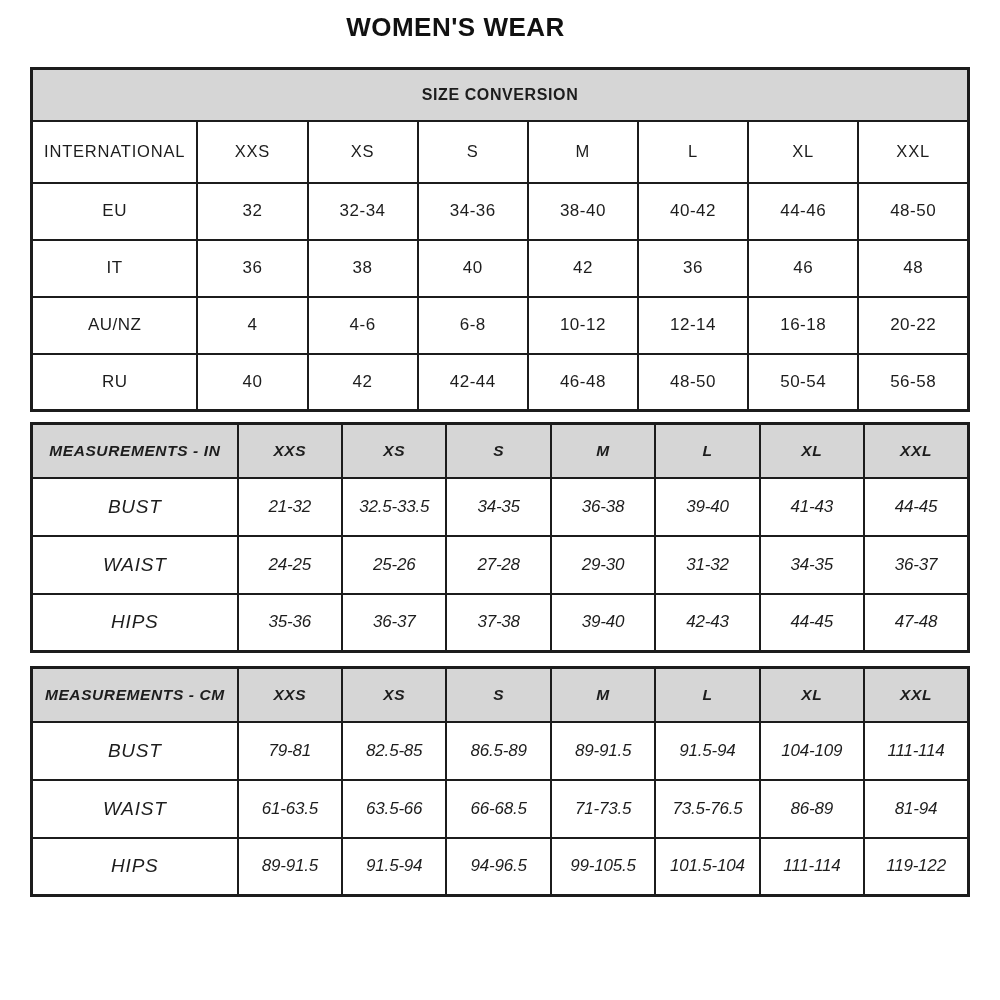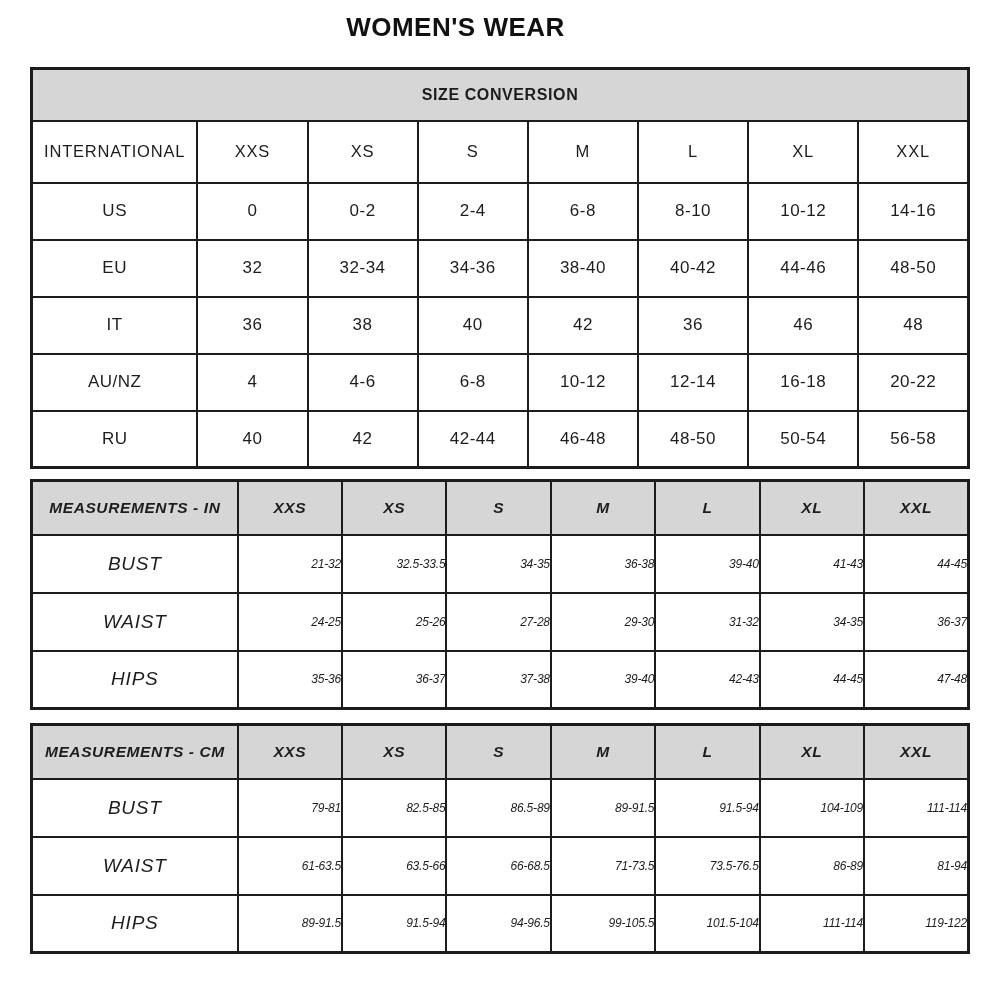--- a/index.html
+++ b/index.html
@@ -47,21 +47,21 @@
   
   .meas .hdr td {
     background: #d6d6d6;
     font-weight: 700;
     height: 54px;
     font-size: 15.5px;
     letter-spacing: 0.6px;
   }
   .meas .data-row td { height: 58px; }
   .meas .data-row td.lbl { font-size: 19px; letter-spacing: 0.8px; }
-  .meas .data-row td.val { font-size: 12px; letter-spacing: -0.2px; text-align: right; }
+  .meas .data-row td.val { font-size: 17px; letter-spacing: -0.2px; }
 
   .gap1 { height: 10px; }
   .gap2 { height: 13px; }
 </style>
 </head>
 <body>
 
 <div class="page">
 
   <div class="title">WOMEN'S WEAR</div>
@@ -83,30 +83,20 @@
     </tr>
     <tr class="col-hdr-row">
       <td>INTERNATIONAL</td>
       <td>XXS</td>
       <td>XS</td>
       <td>S</td>
       <td>M</td>
       <td>L</td>
       <td>XL</td>
       <td>XXL</td>
-    </tr>
-    <tr class="data-row">
-      <td>US</td>
-      <td>0</td>
-      <td>0-2</td>
-      <td>2-4</td>
-      <td>6-8</td>
-      <td>8-10</td>
-      <td>10-12</td>
-      <td>14-16</td>
     </tr>
     <tr class="data-row">
       <td>EU</td>
       <td>32</td>
       <td>32-34</td>
       <td>34-36</td>
       <td>38-40</td>
       <td>40-42</td>
       <td>44-46</td>
       <td>48-50</td>

